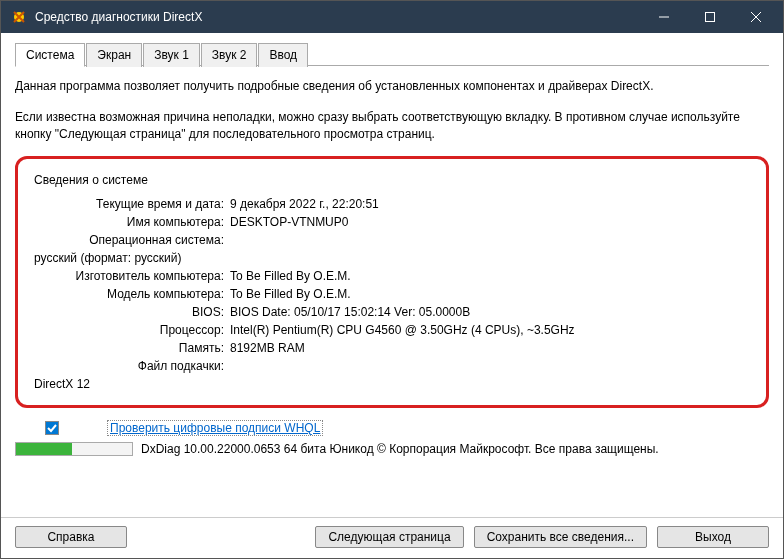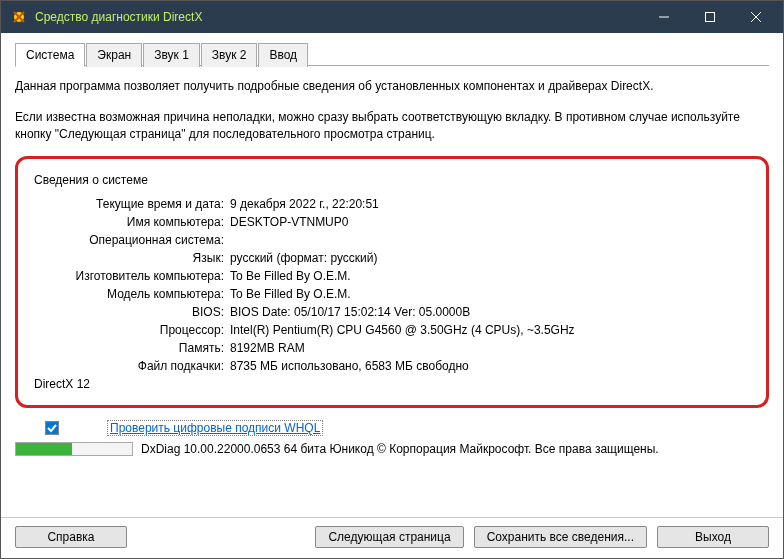--- a/index.html
+++ b/index.html
@@ -18,21 +18,21 @@
   background: #fff;
   display: flex;
   flex-direction: column;
 }
 .titlebar {
   height: 32px;
   background: #2b3c4f;
   display: flex;
   align-items: center;
   padding: 0 4px;
-  color: #bef264;
+  color: #ffffff;
 }
 .titlebar-icon {
   width: 16px; height: 16px;
   margin: 0 8px 0 6px;
   position: relative;
 }
 .titlebar-icon svg { width: 16px; height: 16px; }
 .titlebar-title { font-size: 12px; flex: 1; }
 .titlebar-controls { display: flex; }
 .titlebar-btn {
@@ -217,21 +217,20 @@
         <div class="info-value">9 декабря 2022 г., 22:20:51</div>
       </div>
       <div class="info-row">
         <div class="info-label">Имя компьютера:</div>
         <div class="info-value">DESKTOP-VTNMUP0</div>
       </div>
       <div class="info-row">
         <div class="info-label">Операционная система:</div>
       </div>
       <div class="info-row">
-        <div class="info-label">Язык:</div>
         <div class="info-value">русский (формат: русский)</div>
       </div>
       <div class="info-row">
         <div class="info-label">Изготовитель компьютера:</div>
         <div class="info-value">To Be Filled By O.E.M.</div>
       </div>
       <div class="info-row">
         <div class="info-label">Модель компьютера:</div>
         <div class="info-value">To Be Filled By O.E.M.</div>
       </div>
@@ -242,21 +241,20 @@
       <div class="info-row">
         <div class="info-label">Процессор:</div>
         <div class="info-value">Intel(R) Pentium(R) CPU G4560 @ 3.50GHz (4 CPUs), ~3.5GHz</div>
       </div>
       <div class="info-row">
         <div class="info-label">Память:</div>
         <div class="info-value">8192MB RAM</div>
       </div>
       <div class="info-row">
         <div class="info-label">Файл подкачки:</div>
-        <div class="info-value">8735 МБ использовано, 6583 МБ свободно</div>
       </div>
       <div class="info-row">
         <div class="info-value">DirectX 12</div>
       </div>
     </div>
 
     <div class="whql-row">
       <span class="whql-checkbox">
         <svg viewBox="0 0 10 10">
             <path d="M1 5 L4 8 L9 2" stroke="#fff" stroke-width="2" fill="none"></path>

